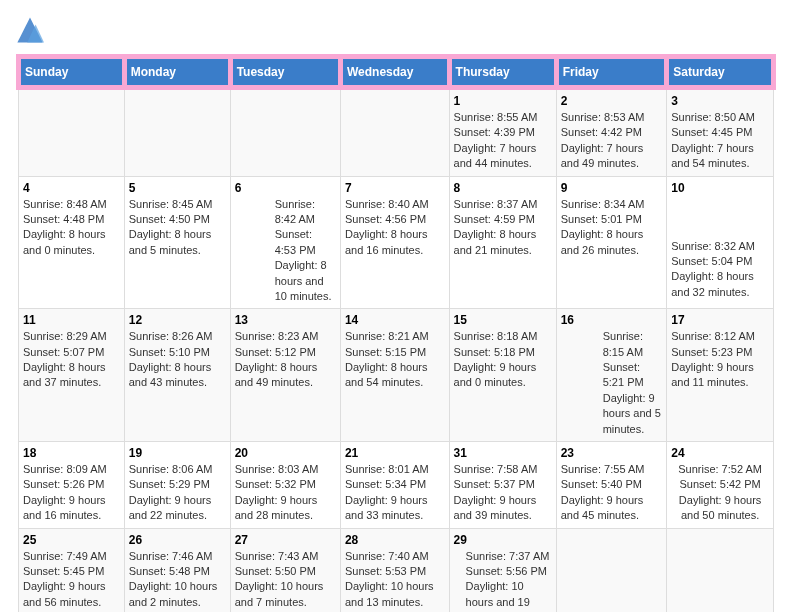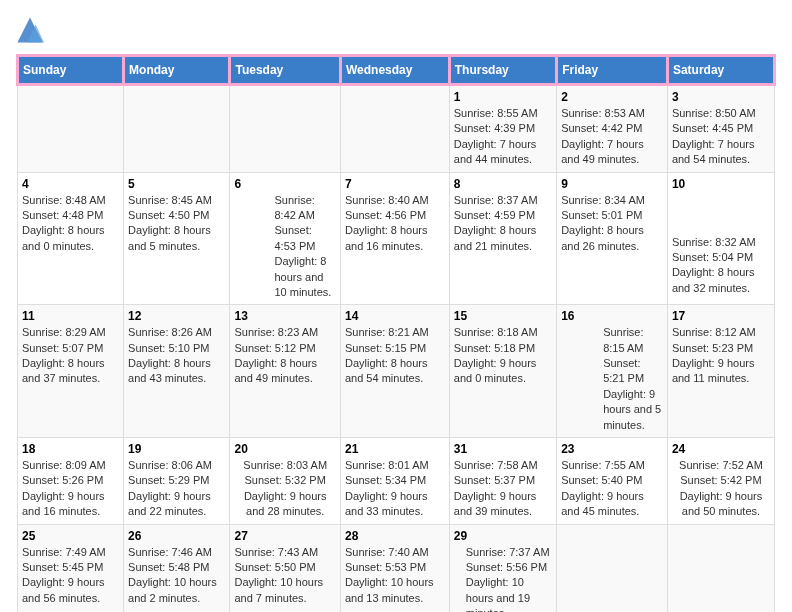--- a/index.html
+++ b/index.html
@@ -50,21 +50,21 @@
       width: 100%;
       border-collapse: collapse;
       font-size: 11px;
     }
     thead tr th {
       background-color: #3a7dc9;
       color: #fff;
       padding: 6px 4px;
       text-align: left;
       font-size: 12px;
-      border: 3px solid #f9a8d4;
+      border: 5px solid #f9a8d4;
     }
     tbody tr {
       border-bottom: 1px solid #ccc;
     }
     tbody tr:nth-child(odd) {
       background-color: #f9f9f9;
     }
     tbody tr:nth-child(even) {
       background-color: #fff;
     }
@@ -243,21 +243,21 @@
 Daylight: 9 hours and 16 minutes.</div>
         </td>
         <td>
           <span class="day-number">19</span>
           <div class="day-info" style="white-space: pre-line;">Sunrise: 8:06 AM
 Sunset: 5:29 PM
 Daylight: 9 hours and 22 minutes.</div>
         </td>
         <td>
           <span class="day-number">20</span>
-          <div class="day-info" style="white-space: pre-line; text-align: center;">Sunrise: 8:03 AM
+          <div class="day-info" style="white-space: pre-line;">Sunrise: 8:03 AM
 Sunset: 5:32 PM
 Daylight: 9 hours and 28 minutes.</div>
         </td>
         <td>
           <span class="day-number">21</span>
           <div class="day-info" style="white-space: pre-line;">Sunrise: 8:01 AM
 Sunset: 5:34 PM
 Daylight: 9 hours and 33 minutes.</div>
         </td>
         <td>

